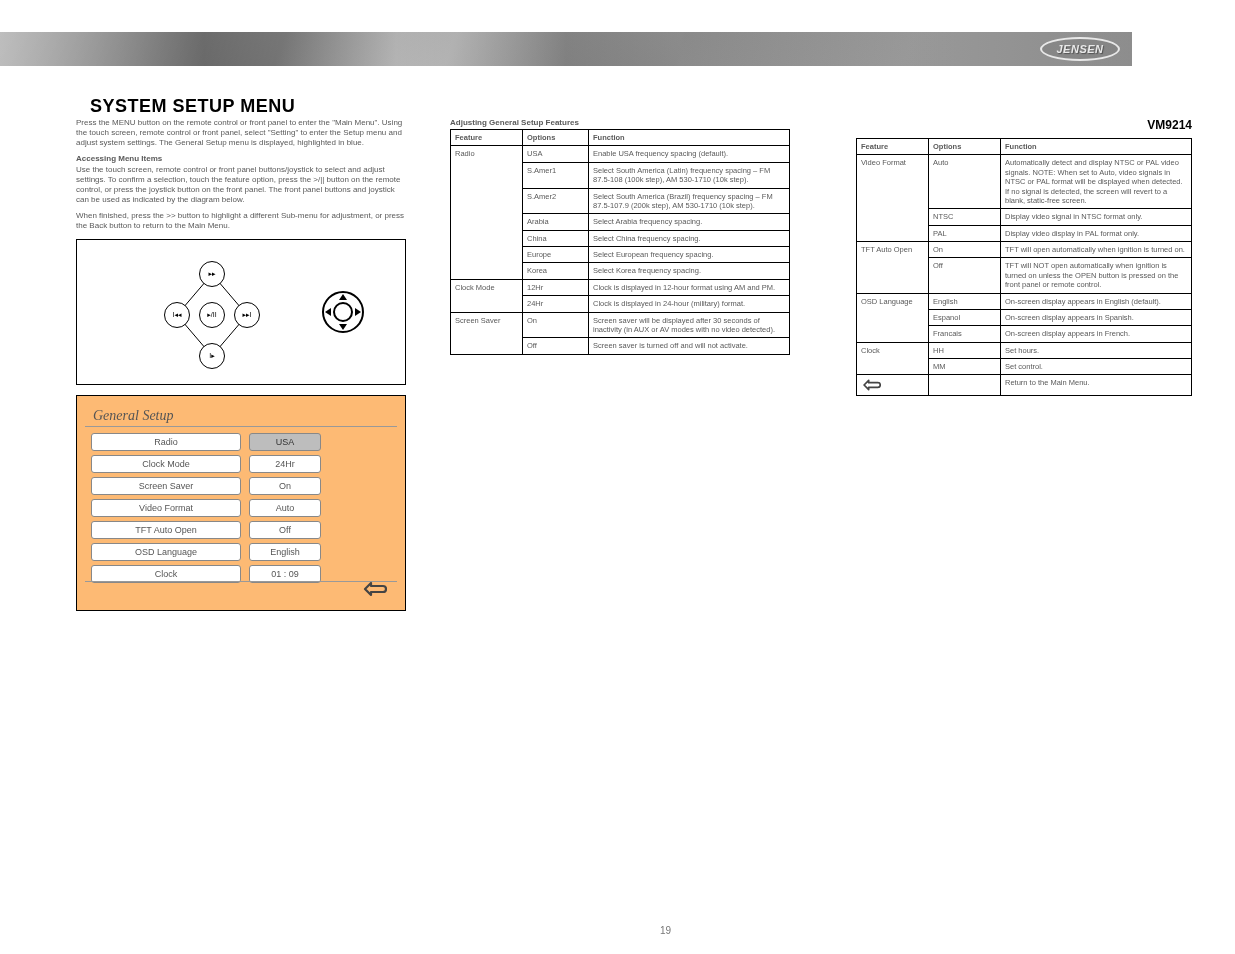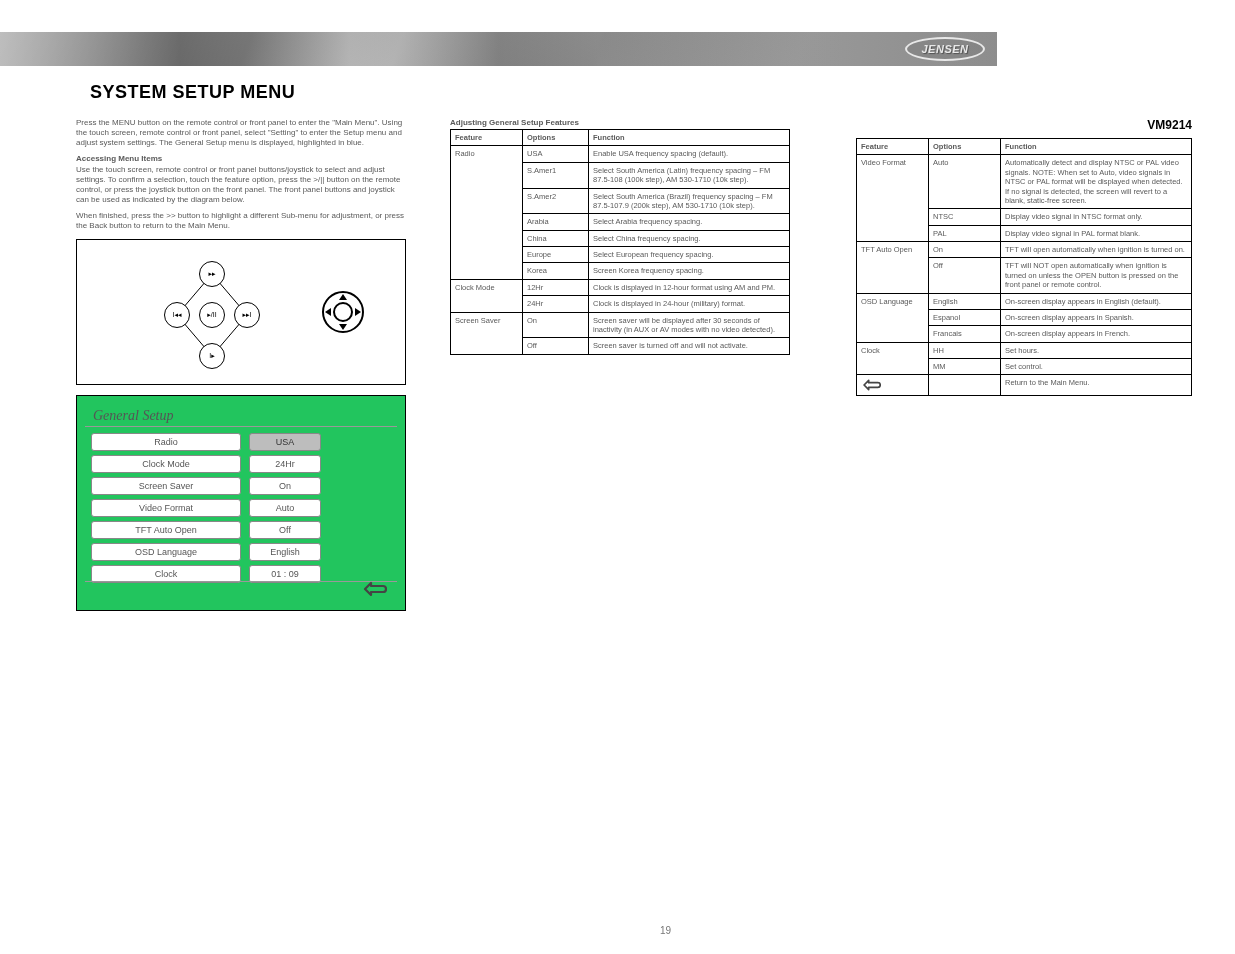--- a/index.html
+++ b/index.html
@@ -8,21 +8,21 @@
     height: 954px;
     background: #fff;
     font-family: Arial, Helvetica, sans-serif;
     font-size: 8px;
     color: #666;
     position: relative;
   }
   .header-banner {
     position: absolute;
     top: 32px; left: 0;
-    width: 997px; height: 34px;
+    width: 1132px; height: 34px;
     background: linear-gradient(90deg, #a8a8a8 0%, #707070 18%, #8a8a8a 25%, #b0b0b0 35%, #7a7a7a 50%, #9a9a9a 60%, #808080 100%);
     display: flex;
     justify-content: flex-end;
     align-items: center;
     padding-right: 12px;
   }
   .header-banner::before{
     content:"";
     position:absolute; left:0; top:0; width:100%; height:100%;
     background: linear-gradient(110deg, rgba(255,255,255,0.25) 0%, rgba(255,255,255,0) 15%, rgba(0,0,0,0.15) 25%, rgba(255,255,255,0.2) 40%, rgba(0,0,0,0.1) 60%, rgba(255,255,255,0.1) 80%);
@@ -39,21 +39,21 @@
   .logo-oval span {
     color: #e8e8e8;
     font-weight: bold;
     font-size: 11px;
     letter-spacing: 0.5px;
     font-style: italic;
     text-shadow: 1px 1px 1px rgba(0,0,0,0.4);
   }
   .page-title {
     position: absolute;
-    top: 82px; left: 90px;
+    top: 96px; left: 90px;
     font-family: Arial Black, Arial, sans-serif;
     font-weight: 900;
     font-size: 18px;
     color: #000;
     letter-spacing: 0.5px;
   }
   
   .col-left {
     position: absolute;
     left: 76px; top: 118px;
@@ -88,21 +88,21 @@
     position: absolute;
     right: 40px; top: 50px;
     width: 44px; height: 44px;
   }
 
   .screenshot-frame {
     border: 1px solid #000;
     width: 330px; height: 216px;
     margin-top: 10px;
     position: relative;
-    background: #22c55e;
+    background: #fdba74;
   }
   .sf-title {
     position: absolute;
     top: 12px; left: 16px;
     font-family: "Times New Roman", serif;
     font-style: italic;
     font-size: 14px;
     color: #555;
   }
   .sf-hr {
@@ -314,21 +314,21 @@
         <tr>
           <td>China</td>
           <td>Select China frequency spacing.</td>
         </tr>
         <tr>
           <td>Europe</td>
           <td>Select European frequency spacing.</td>
         </tr>
         <tr>
           <td>Korea</td>
-          <td>Screen Korea frequency spacing.</td>
+          <td>Select Korea frequency spacing.</td>
         </tr>
         <tr>
           <td rowspan="2">Clock Mode</td>
           <td>12Hr</td>
           <td>Clock is displayed in 12-hour format using AM and PM.</td>
         </tr>
         <tr>
           <td>24Hr</td>
           <td>Clock is displayed in 24-hour (military) format.</td>
         </tr>
@@ -366,21 +366,21 @@
           <td>Auto</td>
           <td>Automatically detect and display NTSC or PAL video signals.
 NOTE: When set to Auto, video signals in NTSC or PAL format will be displayed when detected. If no signal is detected, the screen will revert to a blank, static-free screen.</td>
         </tr>
         <tr>
           <td>NTSC</td>
           <td>Display video signal in NTSC format only.</td>
         </tr>
         <tr>
           <td>PAL</td>
-          <td>Display video signal in PAL format blank.</td>
+          <td>Display video display in PAL format only.</td>
         </tr>
         <tr>
           <td rowspan="2">TFT Auto Open</td>
           <td>On</td>
           <td>TFT will open automatically when ignition is turned on.</td>
         </tr>
         <tr>
           <td>Off</td>
           <td>TFT will NOT open automatically when ignition is turned on unless the OPEN button is pressed on the front panel or remote control.</td>
         </tr>

